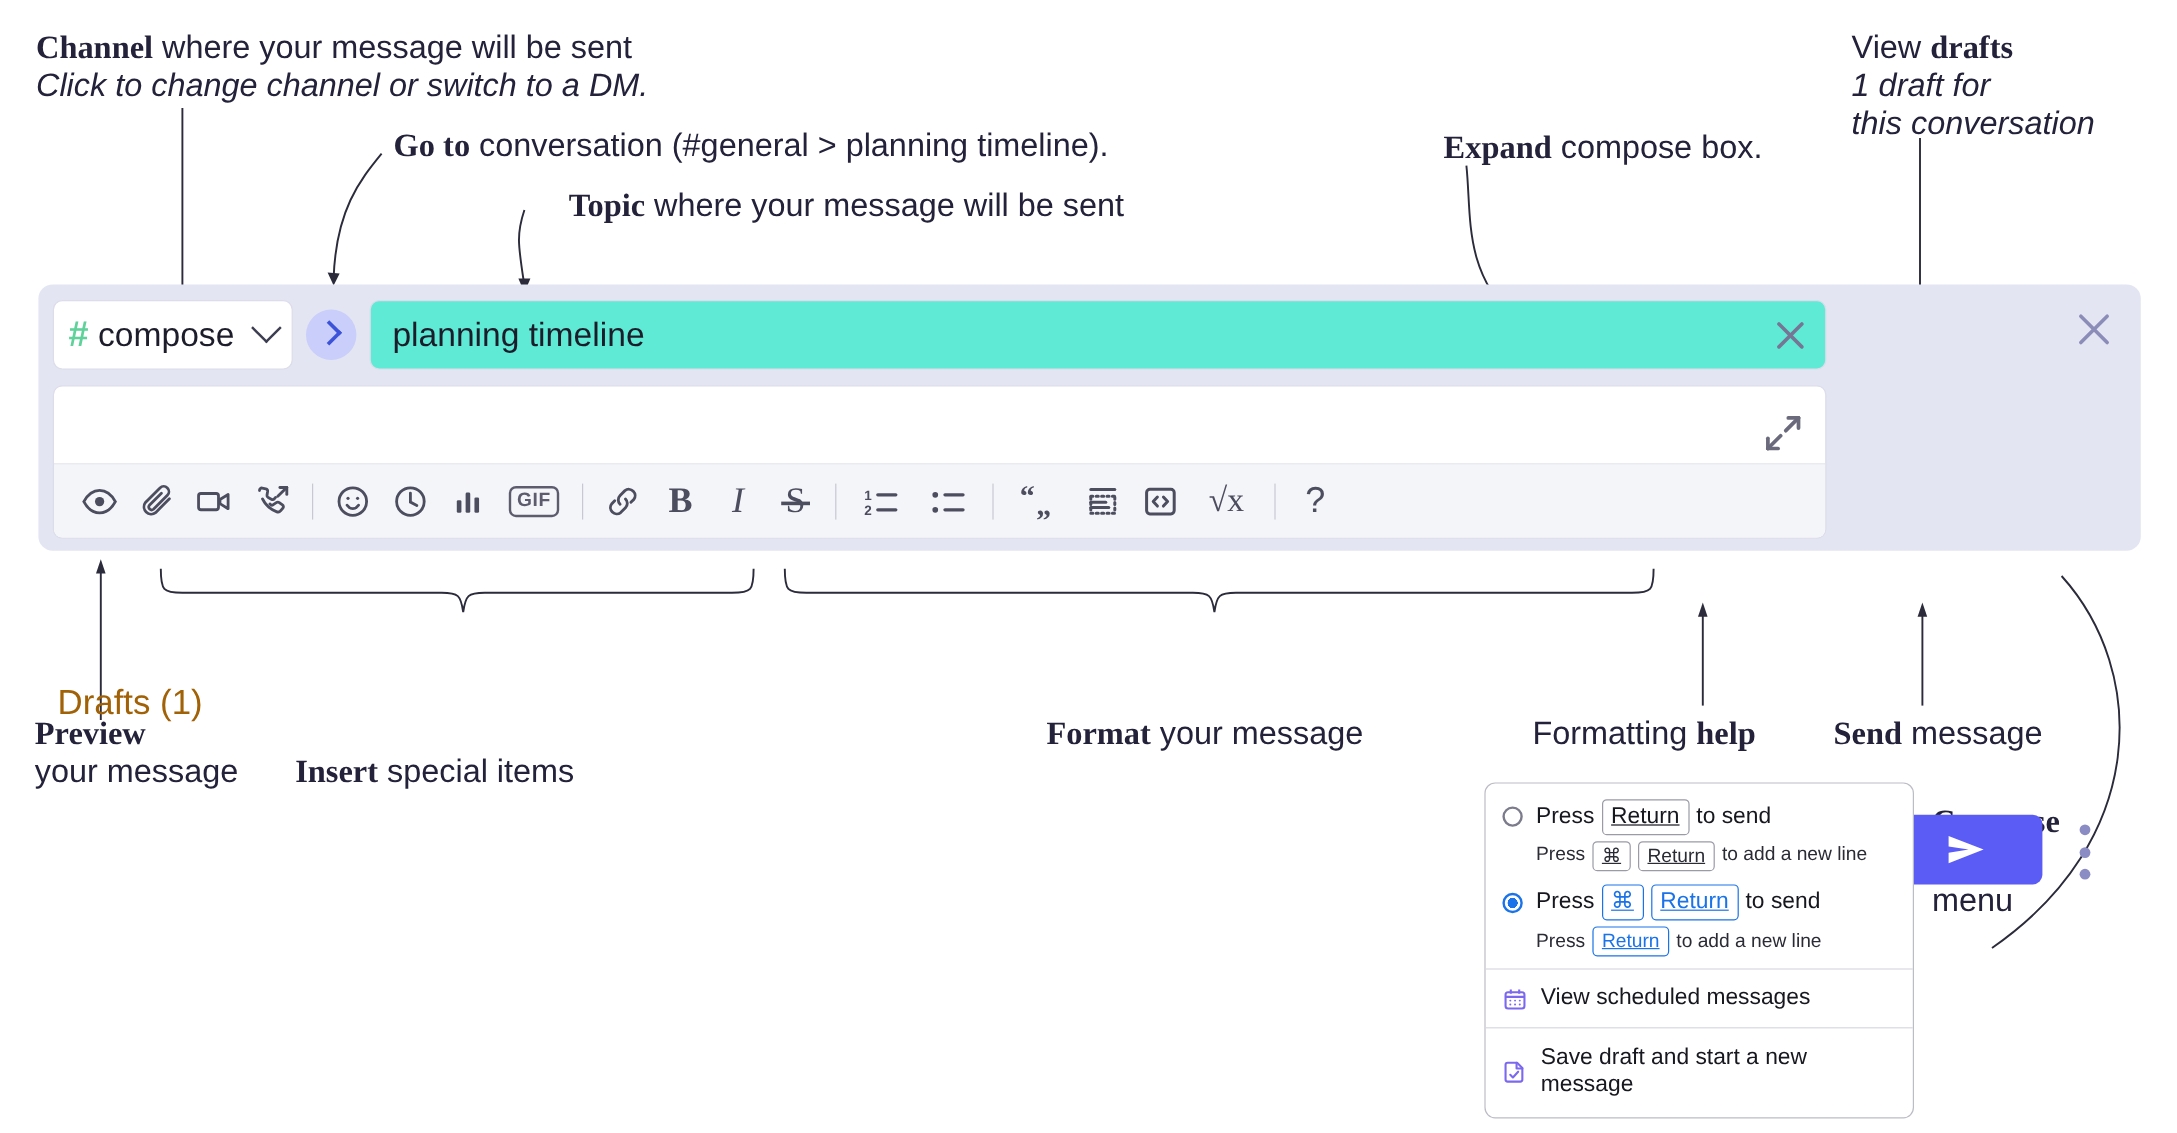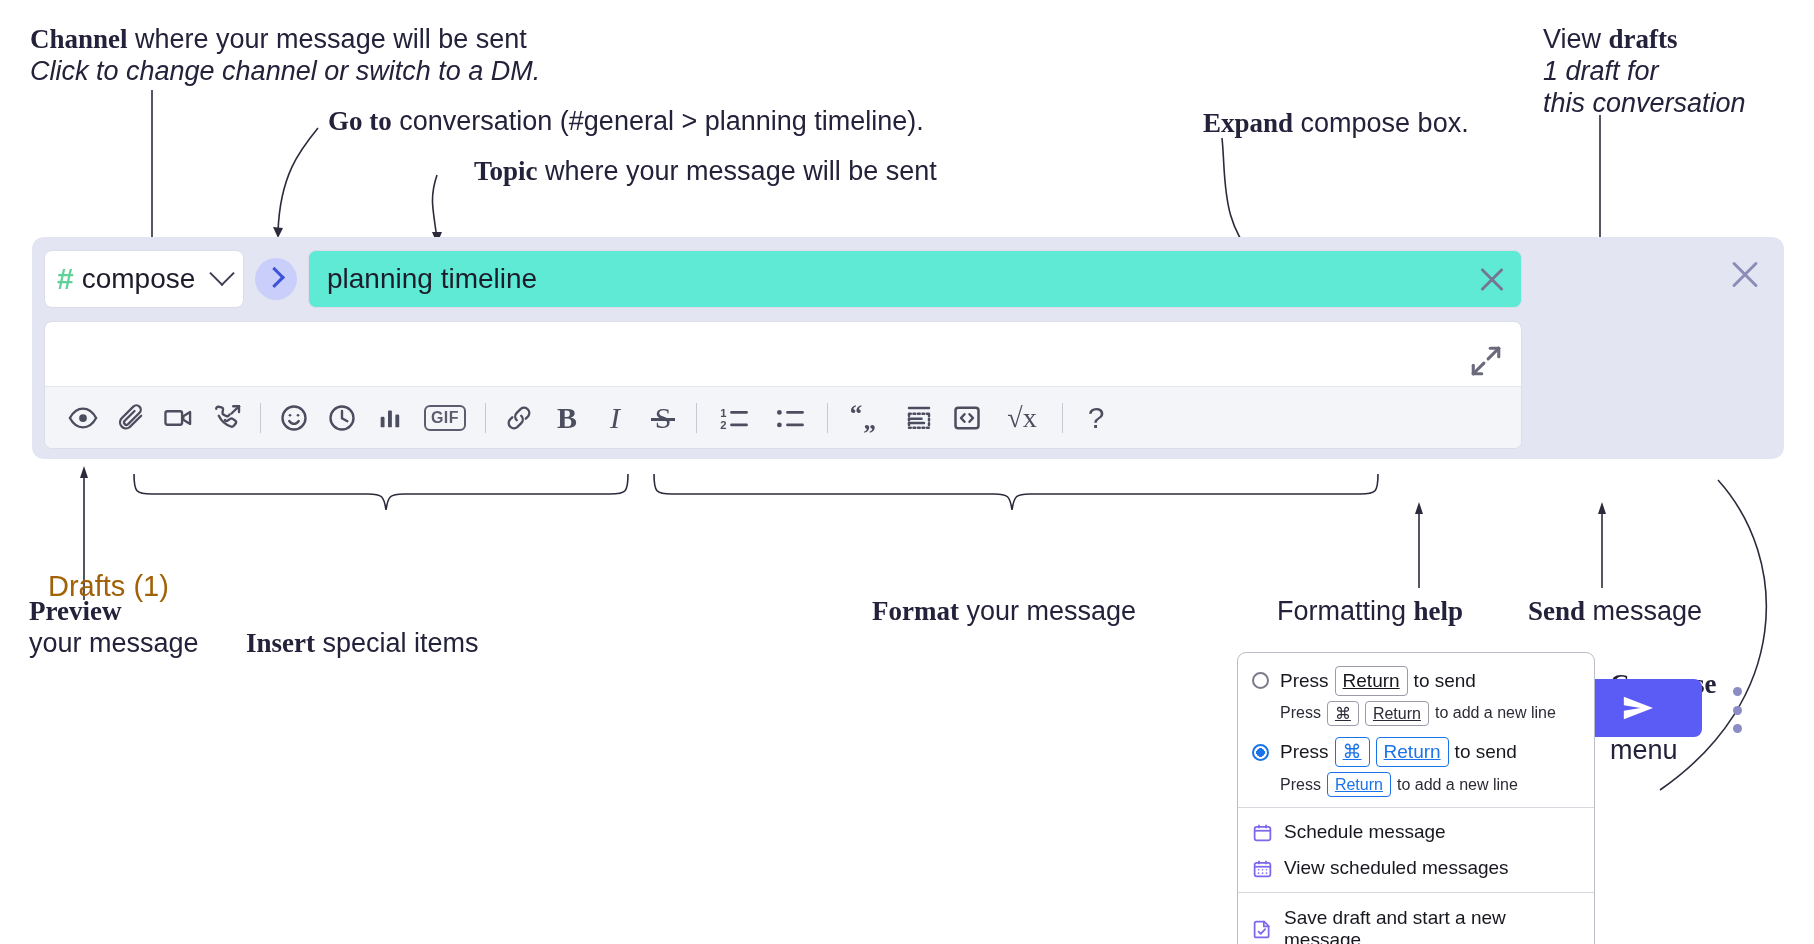--- a/index.html
+++ b/index.html
@@ -402,29 +402,20 @@
     <div class="sub">
       <span>Press</span>
       <kbd class="blue">Return</kbd>
       <span>to add a new line</span>
     </div>
   </div>
 
   <div class="mdivider"></div>
 
   <div style="padding:6px 0;">
-    <div class="mitem">
-      <svg width="21" height="21" viewBox="0 0 24 24" fill="none" stroke="#7b68ee" stroke-width="2">
-          <rect x="3" y="5.5" width="18" height="15.5" rx="2.4"></rect>
-          <path d="M3 10 L21 10"></path>
-          <path d="M8 3 L8 7"></path>
-          <path d="M16 3 L16 7"></path>
-        </svg>
-      <span>Schedule message</span>
-    </div>
     <div class="mitem">
       <svg width="21" height="21" viewBox="0 0 24 24" fill="none" stroke="#7b68ee" stroke-width="2">
           <rect x="3" y="5.5" width="18" height="15.5" rx="2.4"></rect>
           <path d="M3 10 L21 10"></path>
           <path d="M8 3 L8 7"></path>
           <path d="M16 3 L16 7"></path>
           <g stroke-width="1.8" stroke-linecap="round">
             <path d="M7.5 13.5 L7.6 13.5"></path>
             <path d="M12 13.5 L12.1 13.5"></path>
             <path d="M16.5 13.5 L16.6 13.5"></path>

